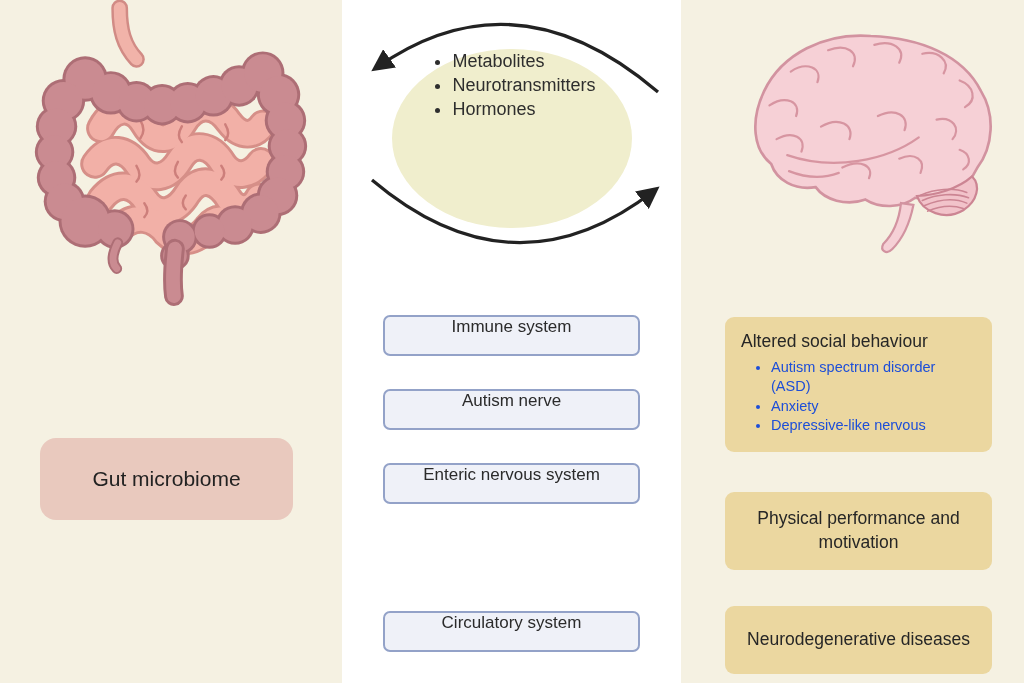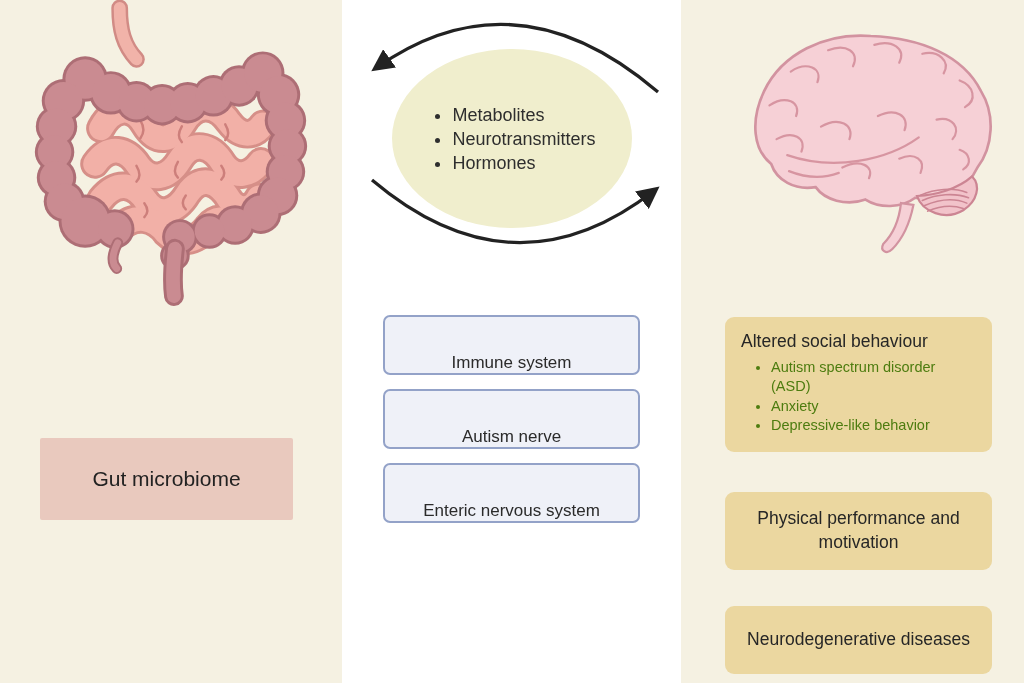--- a/index.html
+++ b/index.html
@@ -12,57 +12,57 @@
     overflow:hidden;
   }
   .center-strip{
     position:absolute;left:342px;top:0;width:339px;height:683px;
     background:#ffffff;
   }
   
   .signal-ellipse{
     position:absolute;left:392px;top:49px;width:240px;height:179px;
     background:#f0eecd;border-radius:50%;
-    display:flex;align-items:center;justify-content:center;
+    display:flex;align-items:flex-start;justify-content:center;
   }
   .signal-list{
     margin:0;padding:0 0 0 24px;list-style:disc;
     font-size:18px;line-height:24px;color:#2e2e2e;
   }
   .signal-list li{margin:0;}
   .arrows-svg{position:absolute;left:342px;top:0;width:339px;height:280px;}
   
   .pathway-box{
-    position:absolute;left:383px;width:257px;height:60px;
+    position:absolute;left:383px;width:257px;height:41px;
     box-sizing:border-box;
     background:#eff1f8;border:2px solid #93a2c8;border-radius:7px;
-    display:flex;align-items:flex-end;justify-content:center;
+    display:flex;align-items:flex-start;justify-content:center;
     font-size:17px;color:#2b2b2b;
   }
   
   .intestine-svg{position:absolute;left:22px;top:0;width:296px;height:310px;}
   .gut-label{
     position:absolute;left:40px;top:438px;width:253px;height:82px;
     box-sizing:border-box;
-    background:#e9c9be;border-radius:2px;
+    background:#e9c9be;border-radius:16px;
     display:flex;align-items:center;justify-content:center;
     font-size:21px;color:#222;
   }
   
   .brain-svg{position:absolute;left:733px;top:20px;width:272px;height:240px;}
   .outcome-box{
     position:absolute;left:725px;width:267px;
     box-sizing:border-box;
     background:#ebd7a0;border-radius:9px;color:#262626;
   }
   .outcome-altered{top:317px;height:135px;padding:14px 10px 10px 16px;}
   .outcome-title{font-size:17.5px;line-height:1.25;}
   .outcome-bullets{
     margin:5px 0 0 0;padding:0 0 0 30px;list-style:disc;
-    font-size:14.5px;line-height:1.34;color:#4d7c0f;
+    font-size:14.5px;line-height:1.34;color:#1d4ed8;
   }
   .outcome-bullets li{max-width:185px;}
   .outcome-center{
     display:flex;align-items:center;justify-content:center;text-align:center;
     padding:0 8px;font-size:17.5px;line-height:1.35;
   }
   .outcome-physical{top:492px;height:78px;}
   .outcome-neuro{top:606px;height:68px;}
 </style>
 </head>
@@ -194,20 +194,23 @@
 
   <div class="pathway-box" style="top:315px">
     <span>Immune system</span>
   </div>
   <div class="pathway-box" style="top:389px">
     <span>Autism nerve</span>
   </div>
   <div class="pathway-box" style="top:463px">
     <span>Enteric nervous system</span>
   </div>
+  <div class="pathway-box" style="top:611px">
+    <span>Circulatory system</span>
+  </div>
 
   <svg class="brain-svg" viewBox="0 0 300 270" aria-hidden="true">
     <g>
       <path d="M152,18 C100,14 52,38 32,80 C16,114 20,146 40,162 C46,180 66,192 90,188 C100,202 124,210 146,202 C162,212 186,212 202,200 C232,206 260,192 272,166 C290,142 292,106 276,80 C256,40 208,20 152,18 Z" fill="#f6d0d6" stroke="#d293a0" stroke-width="3"></path>
       <g stroke="#d795a1" stroke-width="2.5" fill="none" stroke-linecap="round">
         <path d="M62,58 C80,46 98,54 92,70"></path>
         <path d="M38,96 C56,84 74,92 68,108"></path>
         <path d="M104,34 C124,26 140,36 132,52"></path>
         <path d="M156,28 C176,22 192,32 184,48"></path>
         <path d="M210,38 C228,34 242,46 234,60"></path>
@@ -235,21 +238,21 @@
     <g>
       <path d="M186,206 C184,224 178,240 166,252 C162,260 170,264 176,258 C188,246 196,228 200,208 Z" fill="#f6d0d6" stroke="#d293a0" stroke-width="2.5"></path>
     </g>
   </svg>
 
   <div class="outcome-box outcome-altered">
     <div class="outcome-title">Altered social behaviour</div>
     <ul class="outcome-bullets">
       <li>Autism spectrum disorder (ASD)</li>
       <li>Anxiety</li>
-      <li>Depressive-like behavior</li>
+      <li>Depressive-like nervous</li>
     </ul>
   </div>
 
   <div class="outcome-box outcome-center outcome-physical">
     <span>Physical performance and motivation</span>
   </div>
 
   <div class="outcome-box outcome-center outcome-neuro">
     <span>Neurodegenerative diseases</span>
   </div>

